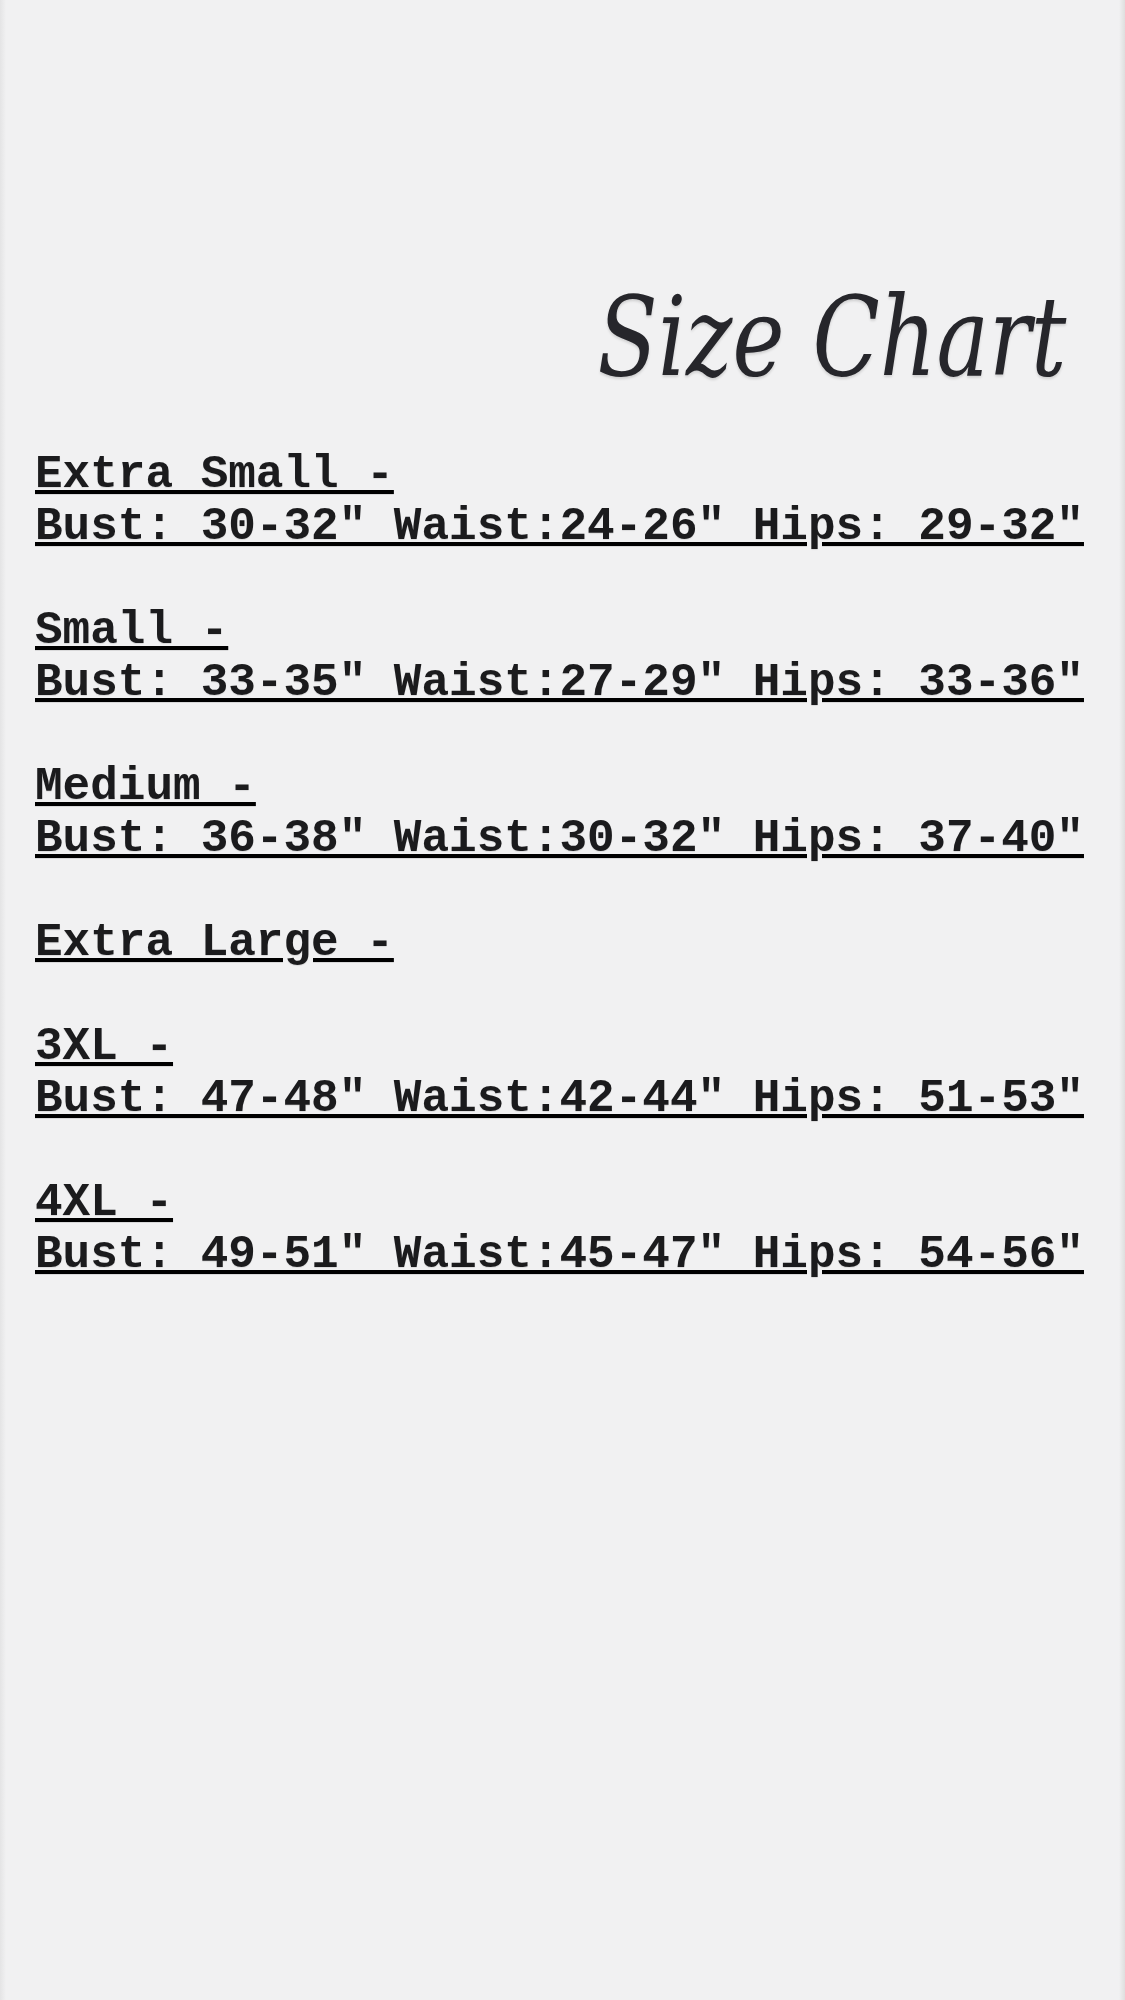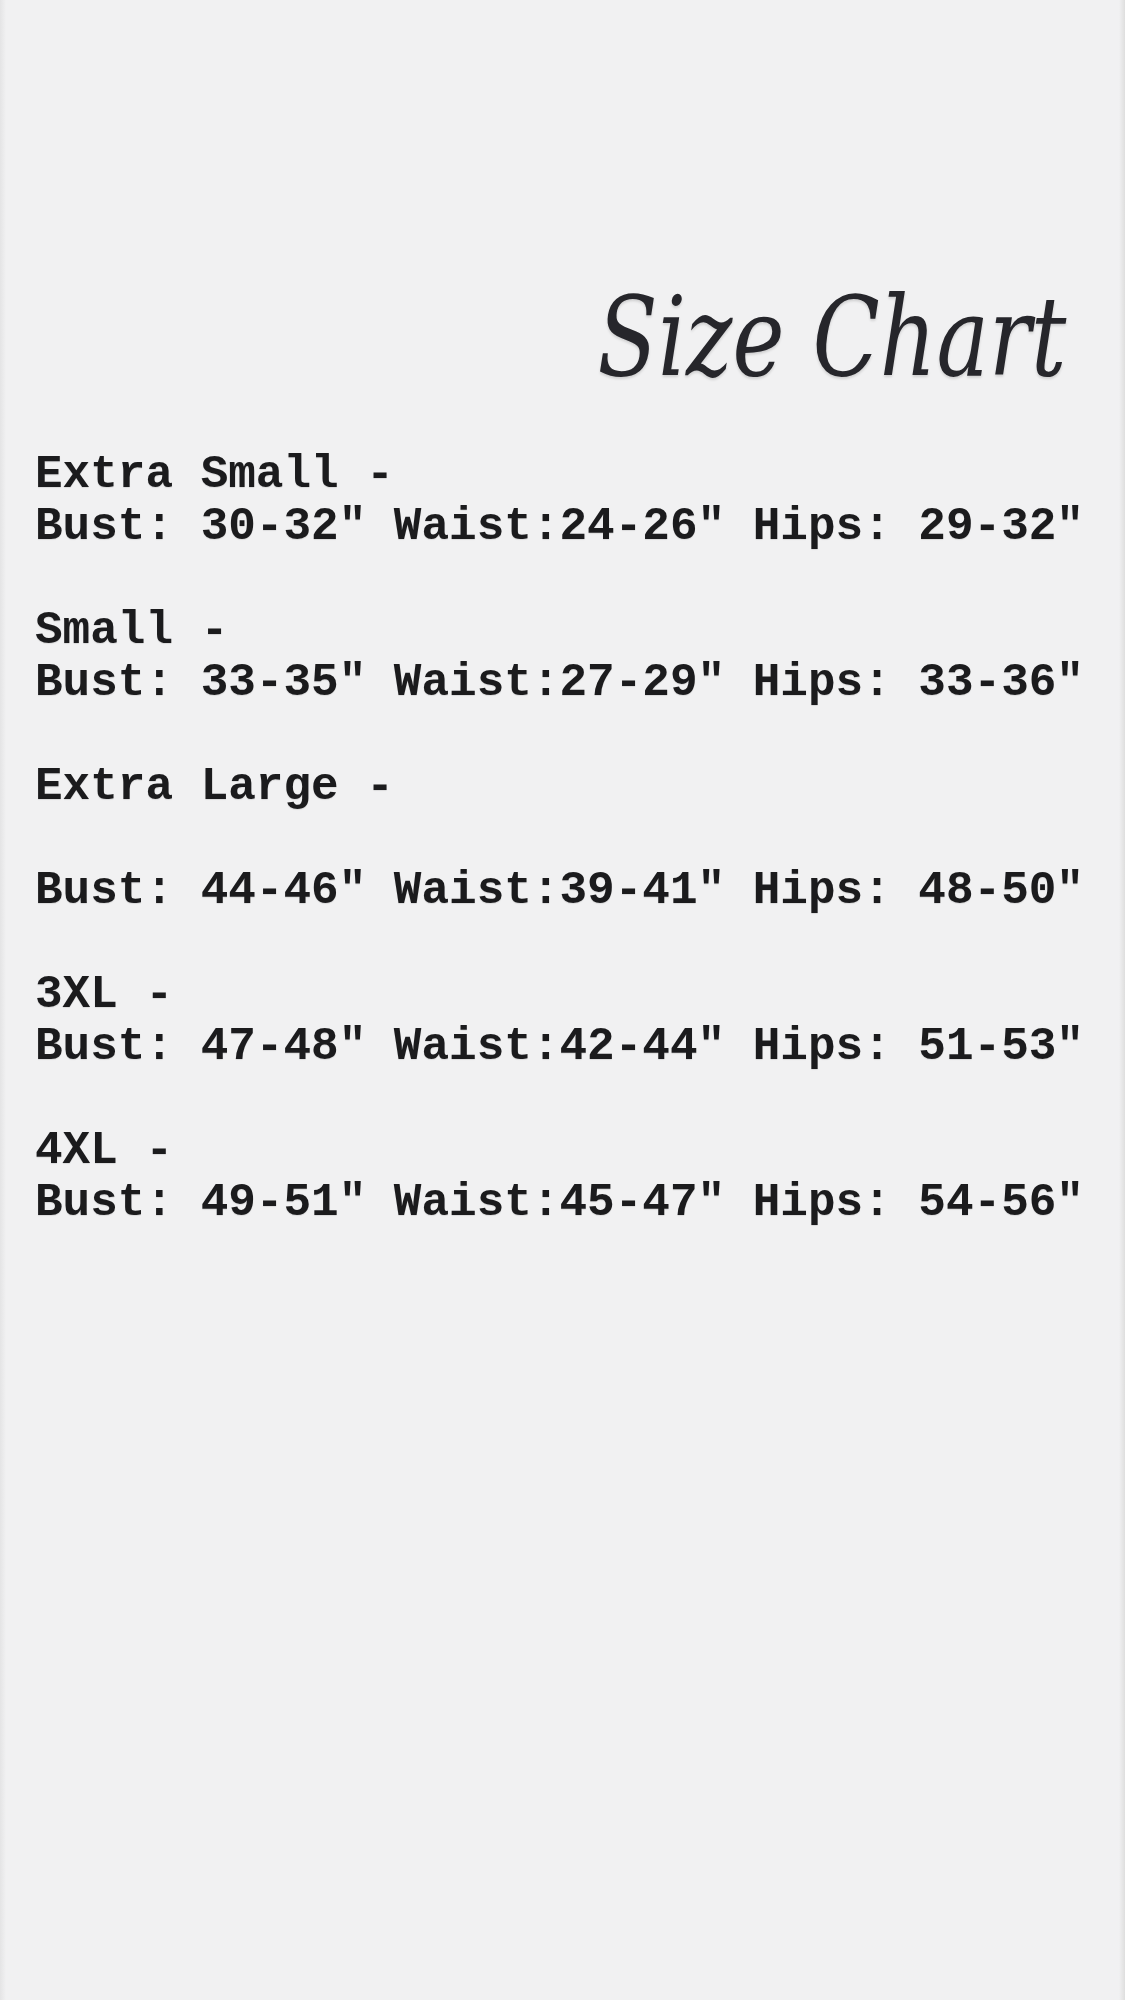--- a/index.html
+++ b/index.html
@@ -43,20 +43,21 @@
     font-size: 110px;
     line-height: 1.0;
     color: #26262b;
     transform: scaleX(0.80);
     transform-origin: 50% 50%;
     text-shadow: 0 2px 3px rgba(0,0,0,0.14);
     white-space: pre;
   }
   .entries {
     margin: 57px 0 3px 35px;
+    text-decoration: underline;
   }
   .entry {
     margin: 0 0 52px 0;
   }
   .entry-label,
   .entry-measurements {
     font-size: 46px;
     line-height: 52px;
     font-weight: 700;
     color: #1b1b1d;
@@ -78,24 +79,27 @@
   <div class="entries">
     <div class="entry">
       <div class="entry-label">Extra Small -</div>
       <div class="entry-measurements">Bust: 30-32″ Waist:24-26″ Hips: 29-32″</div>
     </div>
     <div class="entry">
       <div class="entry-label">Small -</div>
       <div class="entry-measurements">Bust: 33-35″ Waist:27-29″ Hips: 33-36″</div>
     </div>
     <div class="entry">
+      <div class="entry-label">Medium -</div>
+      <div class="entry-measurements">Bust: 36-38″ Waist:30-32″ Hips: 37-40″</div>
+    </div>
+    <div class="entry">
       <div class="entry-label">Extra Large -</div>
     </div>
     <div class="entry">
-      <div class="entry-measurements">Bust: 44-46″ Waist:39-41″ Hips: 48-50″</div>
     </div>
     <div class="entry">
       <div class="entry-label">3XL -</div>
       <div class="entry-measurements">Bust: 47-48″ Waist:42-44″ Hips: 51-53″</div>
     </div>
     <div class="entry">
       <div class="entry-label">4XL -</div>
       <div class="entry-measurements">Bust: 49-51″ Waist:45-47″ Hips: 54-56″</div>
     </div>
   </div>

